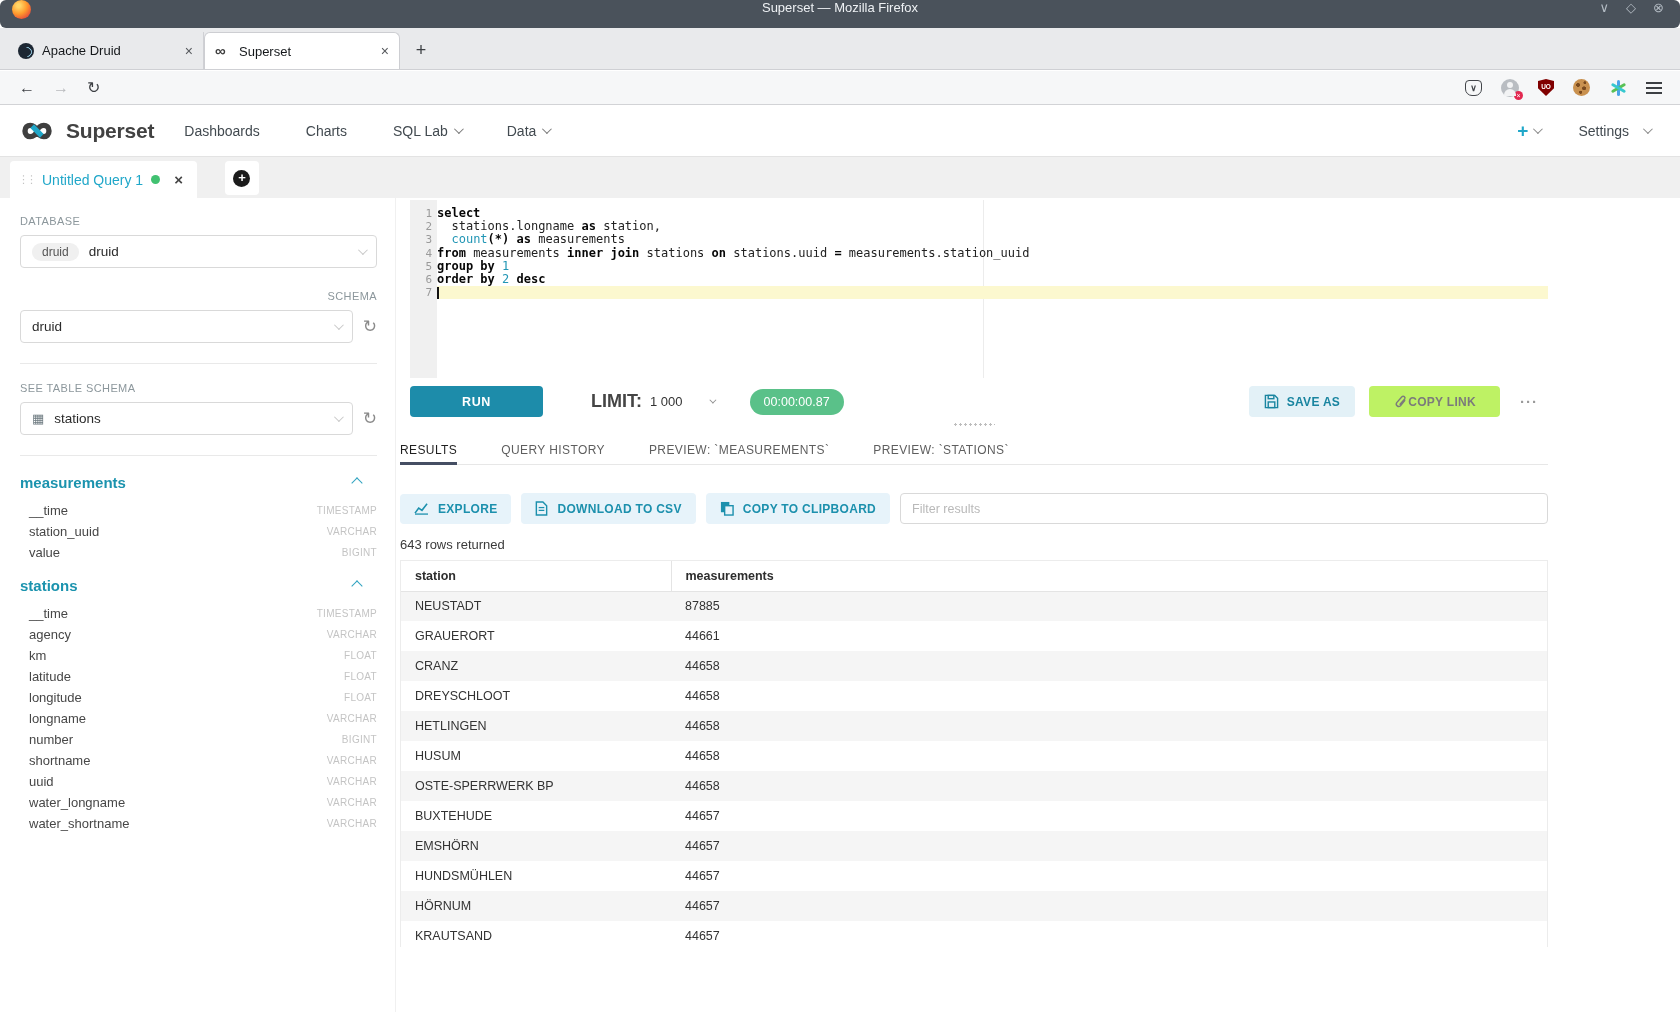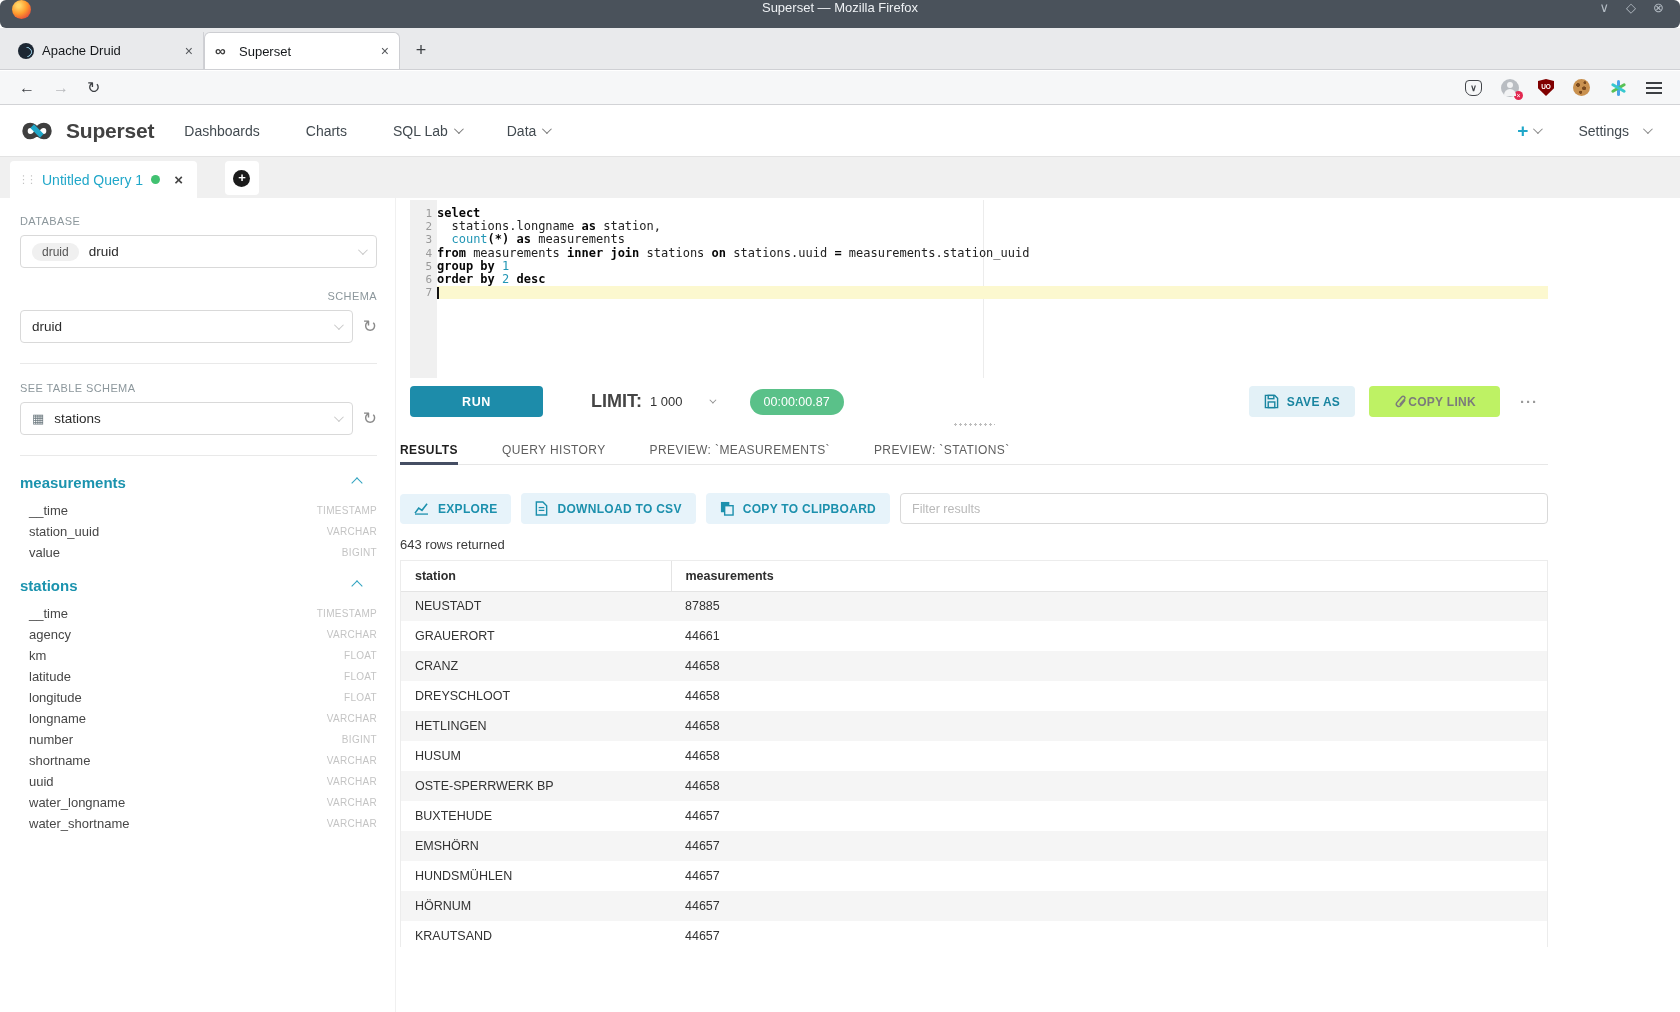--- a/index.html
+++ b/index.html
@@ -153,21 +153,21 @@
   .more-btn { color:#9a9a9a; font-size:15px; font-weight:bold; letter-spacing:1px; padding:0 6px; }
 
   .splitter { height:4px; margin-top:6px; display:flex; justify-content:center; }
   .splitter-dots { width:42px; height:3px;
     background-image:radial-gradient(circle, #bdbdbd 1px, transparent 1.3px); background-size:5px 3px; }
 
   
   .rtabs { margin:8px 0 0 0; height:30px; display:flex; border-bottom:1px solid #e7e7e7; }
   .rtab { margin-right:44px; font-size:12px; letter-spacing:.4px; color:#5e5e5e; position:relative;
     display:flex; align-items:center; }
-  .rtab.active { color:#1f1f1f; font-weight:bold; }
+  .rtab.active { color:#1f1f1f; font-weight:normal; }
   .rtab.active::after { content:""; position:absolute; left:0; right:0; bottom:-1px; height:3px; background:#454e63; }
 
   
   .actions { margin-top:28px; display:flex; align-items:center; gap:10px; }
   .action-btn { background:#e7f3fa; color:#1c90ad; border:none; border-radius:4px; font-weight:bold;
     font-size:12px; letter-spacing:.3px; padding:8px 14px; display:flex; align-items:center; gap:9px; font-family:inherit; }
   .filter-input { flex:1; height:31px; border:1px solid #d9d9d9; border-radius:4px; padding:0 11px;
     font-size:12.5px; color:#333; font-family:inherit; }
   .filter-input::placeholder { color:#b9b9b9; }
 

